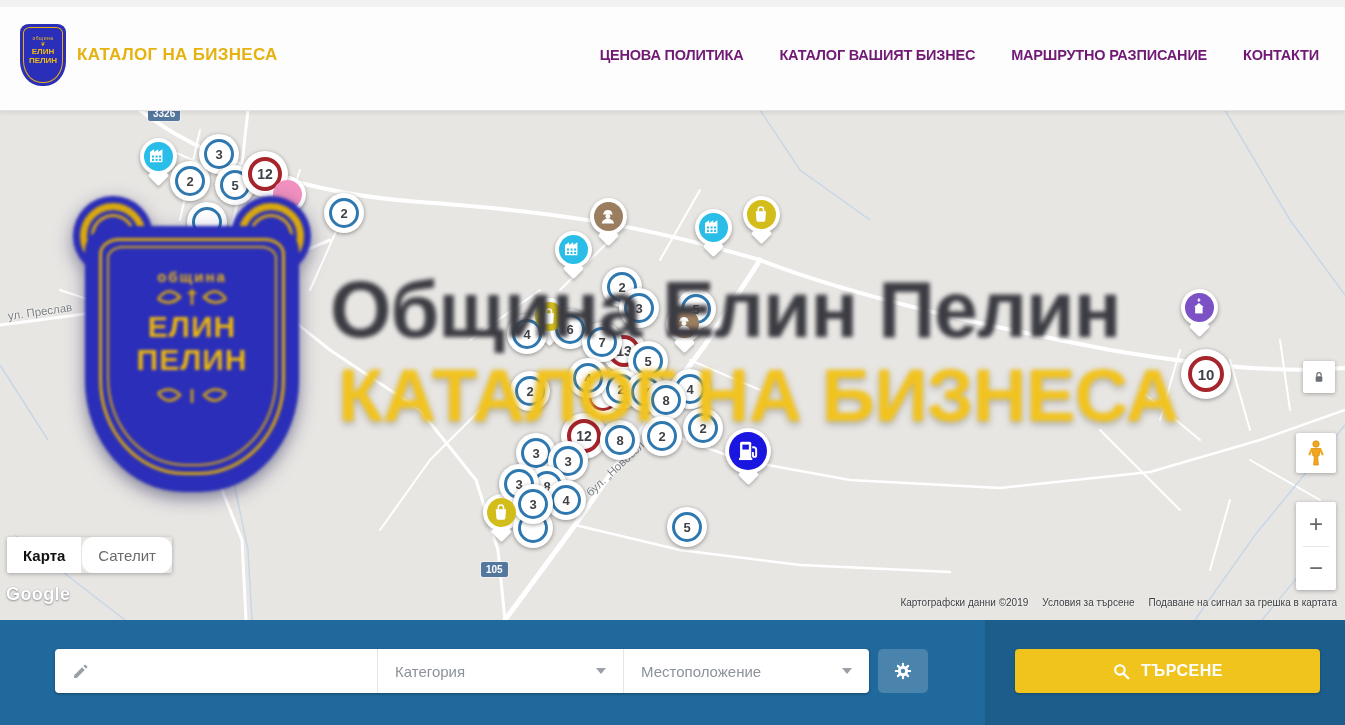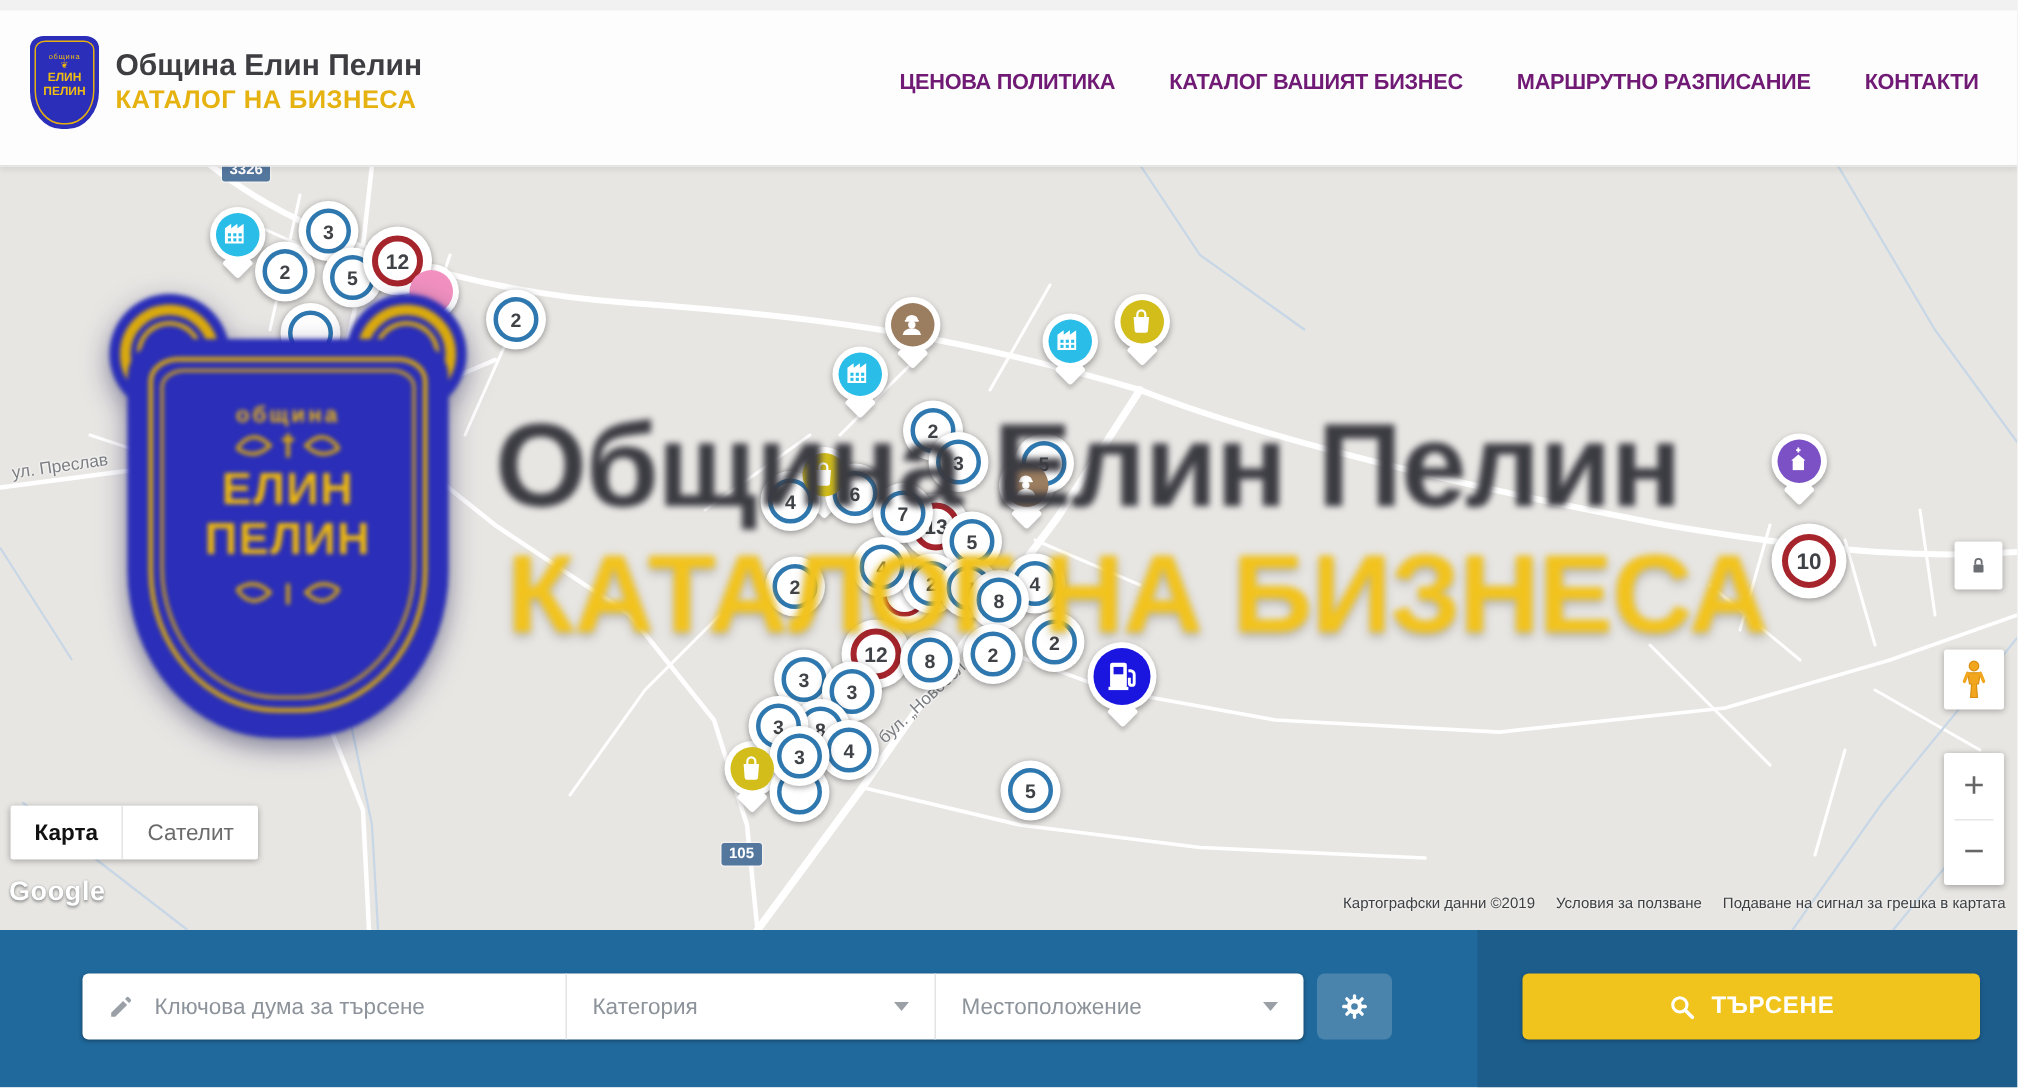--- a/index.html
+++ b/index.html
@@ -68,21 +68,21 @@
             letter-spacing:-1px;white-space:nowrap;filter:blur(2.2px);z-index:31;}
   .wm-text2{position:absolute;left:338px;top:243px;font-size:74px;font-weight:700;color:#f2c31d;
             letter-spacing:-.5px;white-space:nowrap;filter:blur(2px);
             text-shadow:0 3px 6px rgba(0,0,0,.28);z-index:31;}
 
   
   .maptype{position:absolute;left:7px;top:427px;height:36px;display:flex;z-index:40;
            box-shadow:0 1px 4px rgba(0,0,0,.3);border-radius:2px;overflow:hidden;}
   .maptype button{height:36px;border:none;background:#fff;font-family:inherit;font-size:15px;cursor:pointer;padding:0 16px;}
   .mt-map{font-weight:700;color:#111;}
-  .mt-sat{color:#6b6b6b;border-left:1px solid #e6e6e6 !important;}
+  .mt-sat{color:#6b6b6b;border-left:1px solid #e6e6e6 !important;border-radius:12px;}
   .glogo{position:absolute;left:6px;top:474px;font-size:18px;font-weight:700;color:#fff;
          letter-spacing:.4px;z-index:40;cursor:pointer;
          text-shadow:0 1px 2px rgba(80,85,90,.55),0 0 1px rgba(80,85,90,.5);}
   .attrib{position:absolute;right:8px;top:487px;display:flex;gap:14px;z-index:40;
           font-size:10px;color:#3c4043;text-shadow:0 0 2px #fff;}
   .attrib a{color:#3c4043;text-decoration:none;cursor:pointer;}
   .ctrl{position:absolute;background:#fff;border-radius:2px;box-shadow:0 1px 4px rgba(0,0,0,.3);
         display:flex;align-items:center;justify-content:center;cursor:pointer;z-index:40;}
   .lock{left:1303px;top:251px;width:32px;height:32px;}
   .pegman{left:1296px;top:323px;width:40px;height:40px;}
@@ -124,21 +124,20 @@
     <div class="brand">
       <div class="logo-shield">
         <div class="ls-inner">
           <div class="ls-top">община</div>
           <div class="ls-orn">❦</div>
           <div class="ls-name">ЕЛИН</div>
           <div class="ls-name">ПЕЛИН</div>
         </div>
       </div>
       <div class="brand-text">
-        <div class="brand-title">Община Елин Пелин</div>
         <div class="brand-subtitle">КАТАЛОГ НА БИЗНЕСА</div>
       </div>
     </div>
     <nav>
         <a class="nav-item">ЦЕНОВА ПОЛИТИКА</a>
         <a class="nav-item">КАТАЛОГ ВАШИЯТ БИЗНЕС</a>
         <a class="nav-item">МАРШРУТНО РАЗПИСАНИЕ</a>
         <a class="nav-item">КОНТАКТИ</a>
       </nav>
   </header>
@@ -426,21 +425,21 @@
 
     <div class="maptype">
       <button class="mt-map">Карта</button>
       <button class="mt-sat">Сателит</button>
     </div>
 
     <div class="glogo">Google</div>
 
     <div class="attrib">
       <span>Картографски данни ©2019</span>
-      <a>Условия за ползване</a>
+      <a>Условия за търсене</a>
       <a>Подаване на сигнал за грешка в картата</a>
     </div>
 
     <div class="ctrl lock">
       <svg width="16" height="16" viewBox="0 0 24 24">
         <rect x="7" y="11" width="10" height="8" rx="1.2" fill="#6b6f73"></rect>
         <path d="M8.8 11 V8.6 a3.2 3.2 0 0 1 6.4 0 V11" stroke="#6b6f73" stroke-width="1.8" fill="none"></path>
       </svg>
     </div>
 
@@ -460,21 +459,20 @@
   </div>
 
   <div class="searchbar">
     <div class="sb-right"></div>
 
     <div class="input-group">
       <div class="ig-kw">
         <svg width="17" height="17" viewBox="0 0 24 24">
           <path d="M3 17.2 V21 h3.8 L18 9.8 14.2 6 z M19.8 8 l1.5 -1.5 a1.4 1.4 0 0 0 0 -2 l-1.8 -1.8 a1.4 1.4 0 0 0 -2 0 L16 4.2 z" fill="#9aa0a6"></path>
         </svg>
-        <input type="text" placeholder="Ключова дума за търсене" style="">
       </div>
       <div class="ig-sel">
         <span class="ph">Категория</span>
         <span class="caret"></span>
       </div>
       <div class="ig-sel">
         <span class="ph">Местоположение</span>
         <span class="caret"></span>
       </div>
     </div>

